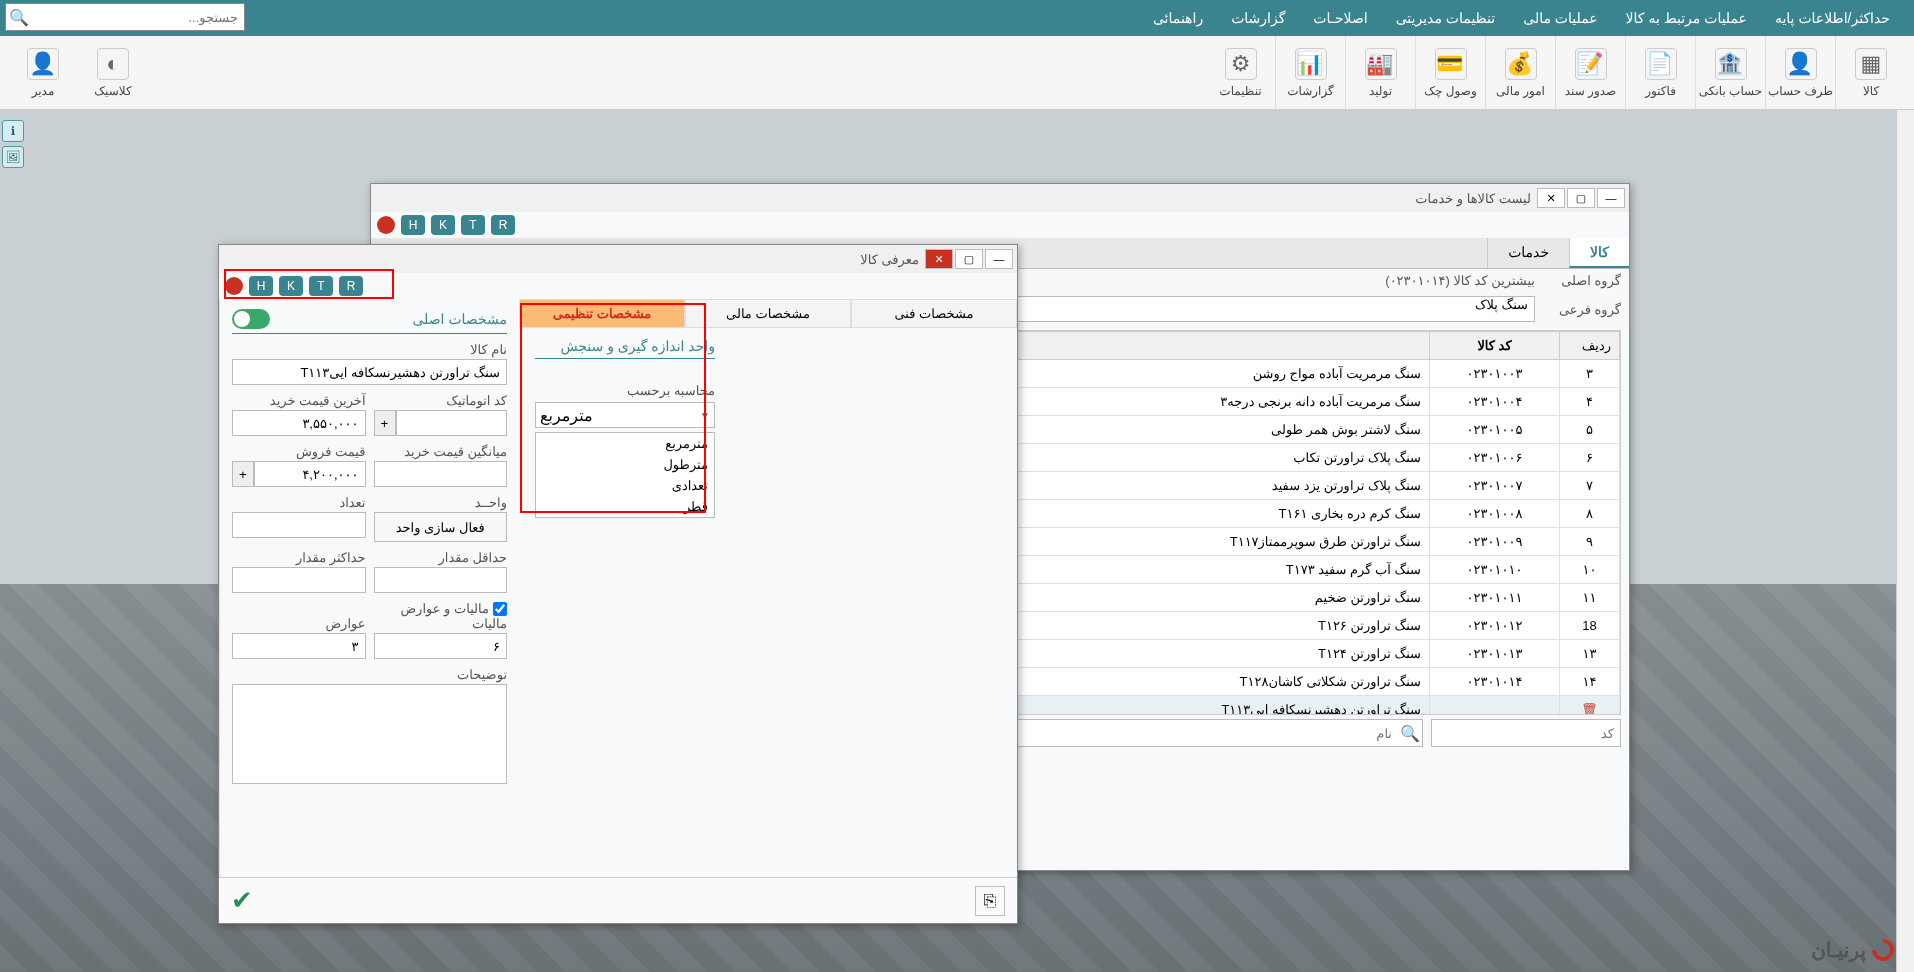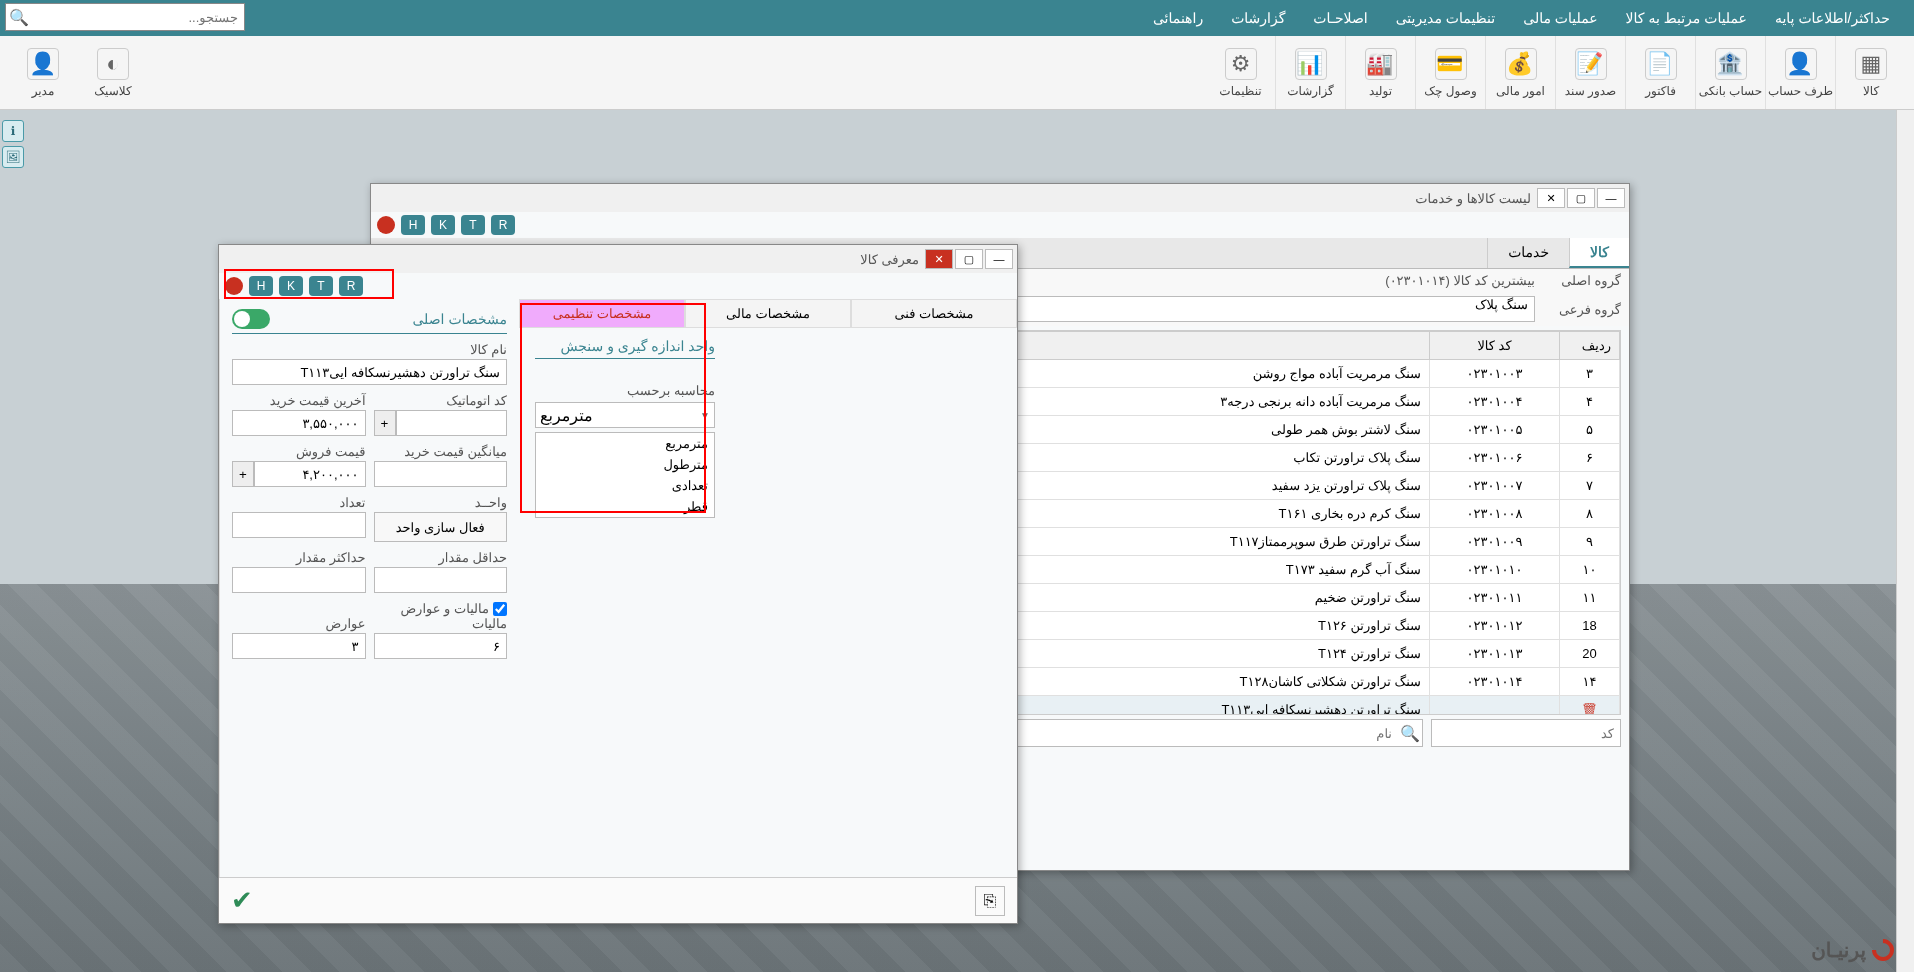--- a/index.html
+++ b/index.html
@@ -91,21 +91,21 @@
 .fld2 { display: flex; gap: 8px; }
 .fld2 > div { flex: 1; }
 .fld .combo { display: flex; }
 .fld .combo input { flex: 1; }
 .fld .combo button { width: 22px; border: 1px solid #bbb; background: #eee; cursor: pointer; }
 .fld .activate { width: 100%; height: 30px; border: 1px solid #bbb; background: #f8f8f8; cursor: pointer; font-size: 13px; }
 .fld textarea { width: 100%; height: 100px; border: 1px solid #bbb; padding: 4px; font-size: 13px; resize: none; }
 
 .formwin .spec-tabs { display: flex; background: #f4f4f4; }
 .formwin .spec-tabs .stab { flex: 1; text-align: center; padding: 6px 0; font-size: 13px; cursor: pointer; border: 1px solid #ddd; }
-.formwin .spec-tabs .stab.active { background: #f0abfc; color: #c83020; font-weight: normal; }
+.formwin .spec-tabs .stab.active { background: #fdba74; color: #c83020; font-weight: bold; }
 .formwin .spec-body { padding: 10px; }
 
 .highlight1 { position: absolute; border: 2px solid #ff0000; pointer-events: none; }
 .hl-tab { left: 224px; top: 269px; width: 170px; height: 30px; }
 .hl-unit { left: 520px; top: 303px; width: 186px; height: 210px; }
 
 .unit-title { color: #3a8490; font-size: 14px; border-bottom: 1px solid #3a8490; padding-bottom: 4px; margin-bottom: 24px; }
 .unit-select { width: 100%; height: 26px; border: 1px solid #bbb; display: flex; align-items: center; padding: 0 4px; justify-content: space-between; background: #fff; }
 .unit-select .dd { font-size: 10px; color: #666; }
 .unit-list { border: 1px solid #bbb; background: #fff; margin-top: 4px; }
@@ -240,21 +240,21 @@
       </label>
     <input type="text" style="">
   </div>
 
   <div class="grid">
     <div class="vscroll"></div>
     <table>
       <thead>
           <tr>
         <th style="width:60px;text-align:right;">ردیف</th>
-        <th style="width:130px;">کد کالا</th>
+        <th style="width:130px;font-weight:bold;">کد کالا</th>
         <th>نام کالا</th>
       </tr>
         </thead>
       <tbody id="grid-body">
           <tr>
             <td class="center ">۳</td>
             <td class="center">۰۲۳۰۱۰۰۳</td>
             <td>سنگ مرمریت آباده مواج روشن</td>
           </tr>
           <tr>
@@ -296,21 +296,21 @@
             <td class="center ">۱۱</td>
             <td class="center">۰۲۳۰۱۰۱۱</td>
             <td>سنگ تراورتن ضخیم</td>
           </tr>
           <tr>
             <td class="center ">18</td>
             <td class="center">۰۲۳۰۱۰۱۲</td>
             <td>سنگ تراورتن T۱۲۶</td>
           </tr>
           <tr>
-            <td class="center ">20</td>
+            <td class="center ">۱۳</td>
             <td class="center">۰۲۳۰۱۰۱۳</td>
             <td>سنگ تراورتن T۱۲۴</td>
           </tr>
           <tr>
             <td class="center ">۱۴</td>
             <td class="center">۰۲۳۰۱۰۱۴</td>
             <td>سنگ تراورتن شکلاتی کاشانT۱۲۸</td>
           </tr>
           <tr class="sel">
             <td class="center delicon">🗑</td>
@@ -400,20 +400,22 @@
       <label class="cb">
           <input type="checkbox" checked="" style=""> 
           <span>مالیات و عوارض</span>
         </label>
       <div class="fld2">
         <div class="fld"><label>مالیات</label>
           <input value="۶" style=""></div>
         <div class="fld"><label>عوارض</label>
           <input value="۳" style=""></div>
       </div>
+      <div class="fld plus"><label>توضیحات</label>
+        <textarea style=""></textarea></div>
     </div>
 
     <div class="col-tabs">
       <div class="spec-tabs">
         <div class="stab">مشخصات فنی</div>
         <div class="stab">مشخصات مالی</div>
         <div class="stab active">مشخصات تنظیمی</div>
       </div>
       <div class="spec-body">
         <div style="width:180px; margin-right:auto; margin-left:6px;">

